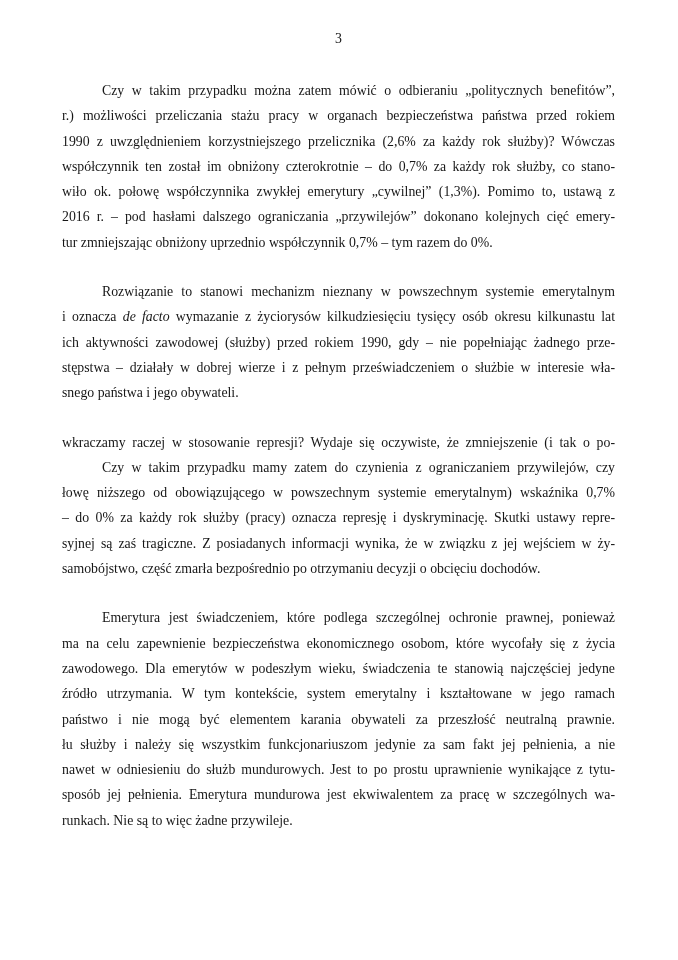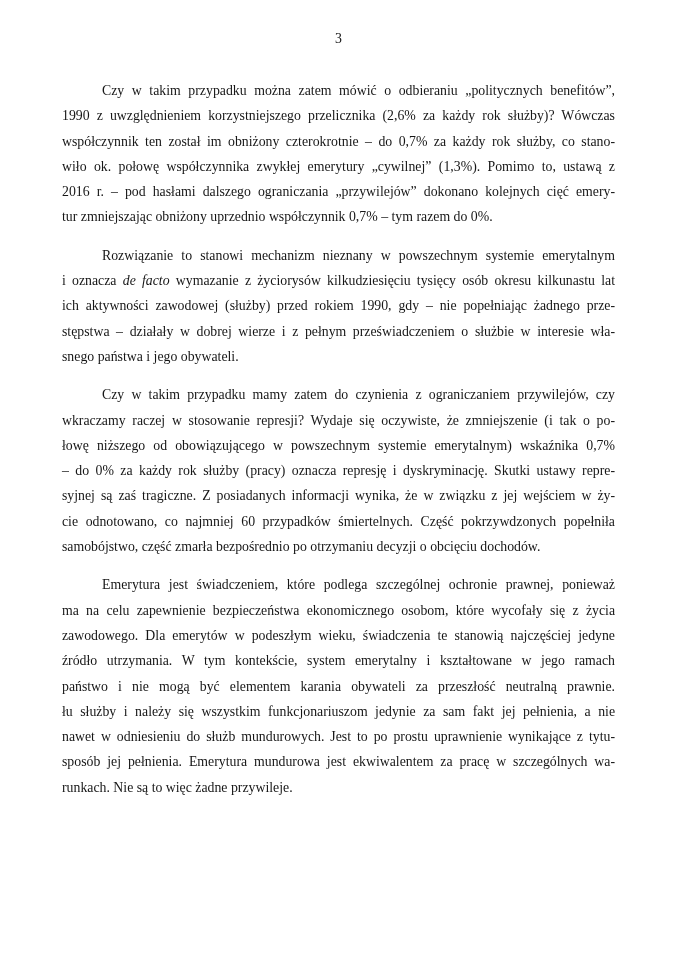--- a/index.html
+++ b/index.html
@@ -25,21 +25,21 @@
     font-size: 13.8px;
     line-height: 17px;
   }
   .doc-body {
     width: 553px;
     margin: 31px 63px 0 62px;
     font-size: 13.8px;
     line-height: 25.3px;
   }
   .para + .para {
-    margin-top: 13px;
+    margin-top: 24px;
   }
   .line {
     text-align: justify;
     text-align-last: justify;
     -moz-text-align-last: justify;
     white-space: normal;
   }
   .line.first {
     text-indent: 40px;
     font-family: Liberation Serif, serif;
@@ -53,40 +53,40 @@
   }
 </style>
 </head>
 <body>
 
 <div class="page">
   <div class="page-number">3</div>
   <div class="doc-body">
       <div class="para">
         <div class="line first">Czy w takim przypadku można zatem mówić o odbieraniu „politycznych benefitów”,</div>
+        <div class="line">r.) możliwości przeliczania stażu pracy w organach bezpieczeństwa państwa przed rokiem</div>
         <div class="line">1990 z uwzględnieniem korzystniejszego przelicznika (2,6% za każdy rok służby)? Wówczas</div>
         <div class="line">współczynnik ten został im obniżony czterokrotnie – do 0,7% za każdy rok służby, co stano-</div>
         <div class="line">wiło ok. połowę współczynnika zwykłej emerytury „cywilnej” (1,3%). Pomimo to, ustawą z</div>
         <div class="line">2016 r. – pod hasłami dalszego ograniczania „przywilejów” dokonano kolejnych cięć emery-</div>
         <div class="line last">tur zmniejszając obniżony uprzednio współczynnik 0,7% – tym razem do 0%.</div>
       </div>
       <div class="para">
         <div class="line first">Rozwiązanie to stanowi mechanizm nieznany w powszechnym systemie emerytalnym</div>
         <div class="line"><span>i oznacza </span><i>de facto</i><span> wymazanie z życiorysów kilkudziesięciu tysięcy osób okresu kilkunastu lat</span></div>
         <div class="line">ich aktywności zawodowej (służby) przed rokiem 1990, gdy – nie popełniając żadnego prze-</div>
         <div class="line">stępstwa – działały w dobrej wierze i z pełnym przeświadczeniem o służbie w interesie wła-</div>
         <div class="line last">snego państwa i jego obywateli.</div>
       </div>
       <div class="para">
+        <div class="line">wkraczamy raczej w stosowanie represji? Wydaje się oczywiste, że zmniejszenie (i tak o po-</div>
         <div class="line first">Czy w takim przypadku mamy zatem do czynienia z ograniczaniem przywilejów, czy</div>
-        <div class="line">wkraczamy raczej w stosowanie represji? Wydaje się oczywiste, że zmniejszenie (i tak o po-</div>
         <div class="line">łowę niższego od obowiązującego w powszechnym systemie emerytalnym) wskaźnika 0,7%</div>
         <div class="line">– do 0% za każdy rok służby (pracy) oznacza represję i dyskryminację. Skutki ustawy repre-</div>
         <div class="line">syjnej są zaś tragiczne. Z posiadanych informacji wynika, że w związku z jej wejściem w ży-</div>
-        <div class="line">cie odnotowano, co najmniej 60 przypadków śmiertelnych. Część pokrzywdzonych popełniła</div>
         <div class="line last">samobójstwo, część zmarła bezpośrednio po otrzymaniu decyzji o obcięciu dochodów.</div>
       </div>
       <div class="para">
         <div class="line first">Emerytura jest świadczeniem, które podlega szczególnej ochronie prawnej, ponieważ</div>
         <div class="line">ma na celu zapewnienie bezpieczeństwa ekonomicznego osobom, które wycofały się z życia</div>
         <div class="line">zawodowego. Dla emerytów w podeszłym wieku, świadczenia te stanowią najczęściej jedyne</div>
         <div class="line">źródło utrzymania. W tym kontekście, system emerytalny i kształtowane w jego ramach</div>
         <div class="line">państwo i nie mogą być elementem karania obywateli za przeszłość neutralną prawnie.</div>
         <div class="line">łu służby i należy się wszystkim funkcjonariuszom jedynie za sam fakt jej pełnienia, a nie</div>
         <div class="line">nawet w odniesieniu do służb mundurowych. Jest to po prostu uprawnienie wynikające z tytu-</div>

